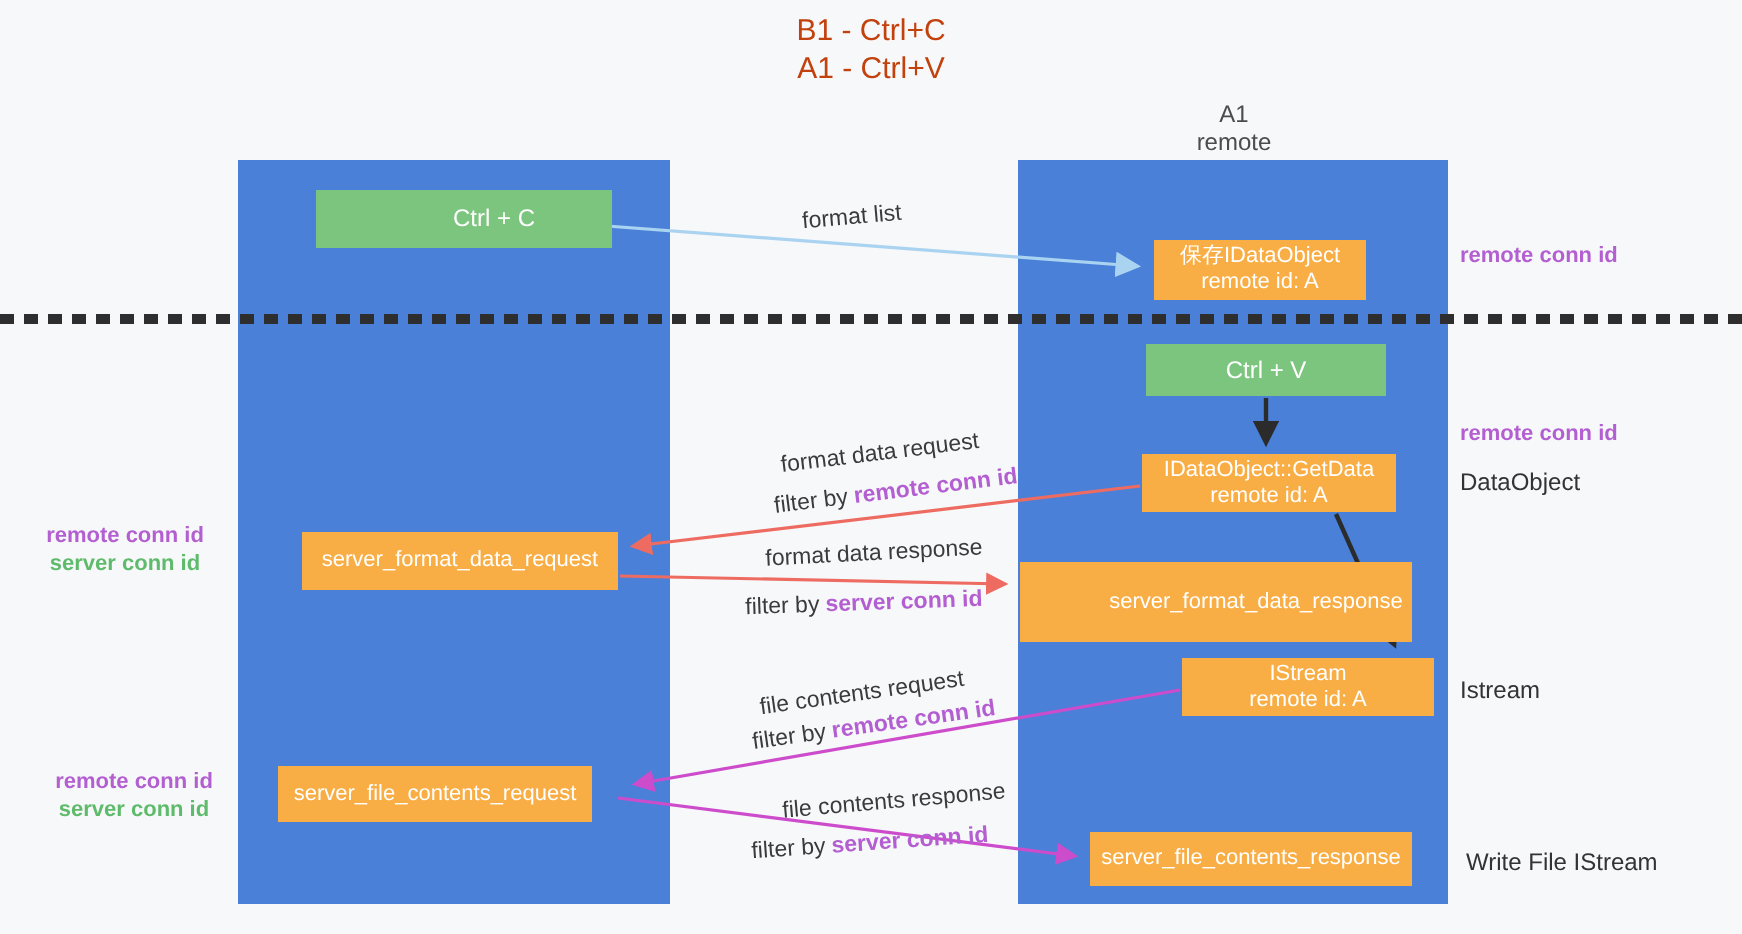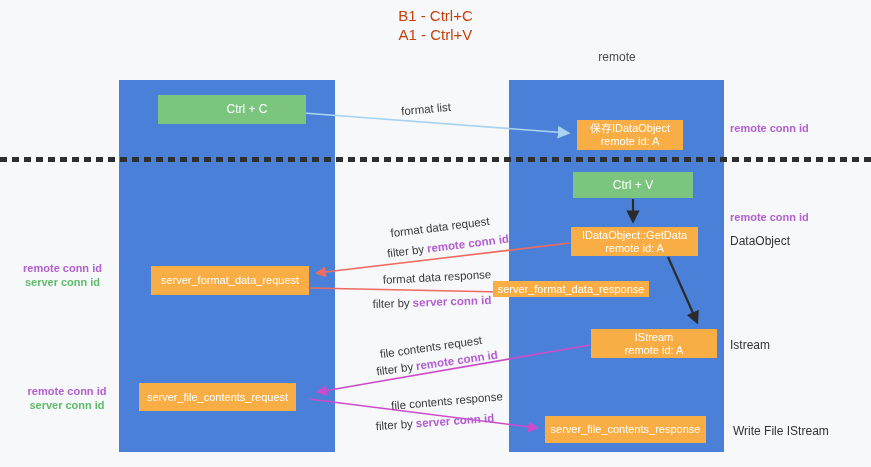--- a/index.html
+++ b/index.html
@@ -28,20 +28,21 @@
 <body>
 
 <div class="canvas">
 
   <div class="title">
     <div>B1 - Ctrl+C</div>
     <div>A1 - Ctrl+V</div>
   </div>
 
   <div class="col-header" style="left:552px;top:50px;">
+    <div>A1</div>
     <div>remote</div>
   </div>
 
   <div class="lifeline" style="left:119px;"></div>
   <div class="lifeline" style="left:509px;width:215px;"></div>
 
   <div class="dashed"></div>
 
   <svg class="overlay" width="871" height="467" viewBox="0 0 871 467">
     <defs>
@@ -82,21 +83,21 @@
 
   <div class="box orange" style="left:571px;top:227px;width:127px;height:29px;">
     <div>IDataObject::GetData</div>
     <div>remote id: A</div>
   </div>
 
   <div class="box orange" style="left:151px;top:266px;width:158px;height:29px;">
     <div>server_format_data_request</div>
   </div>
 
-  <div class="box orange" style="left:493px;top:281px;width:156px;height:16px;">
+  <div class="box orange" style="left:510px;top:281px;width:156px;height:40px;padding-left:40px;">
     <div>server_format_data_response</div>
   </div>
 
   <div class="box orange" style="left:591px;top:329px;width:126px;height:29px;">
     <div>IStream</div>
     <div>remote id: A</div>
   </div>
 
   <div class="box orange" style="left:139px;top:383px;width:157px;height:28px;">
     <div>server_file_contents_request</div>

